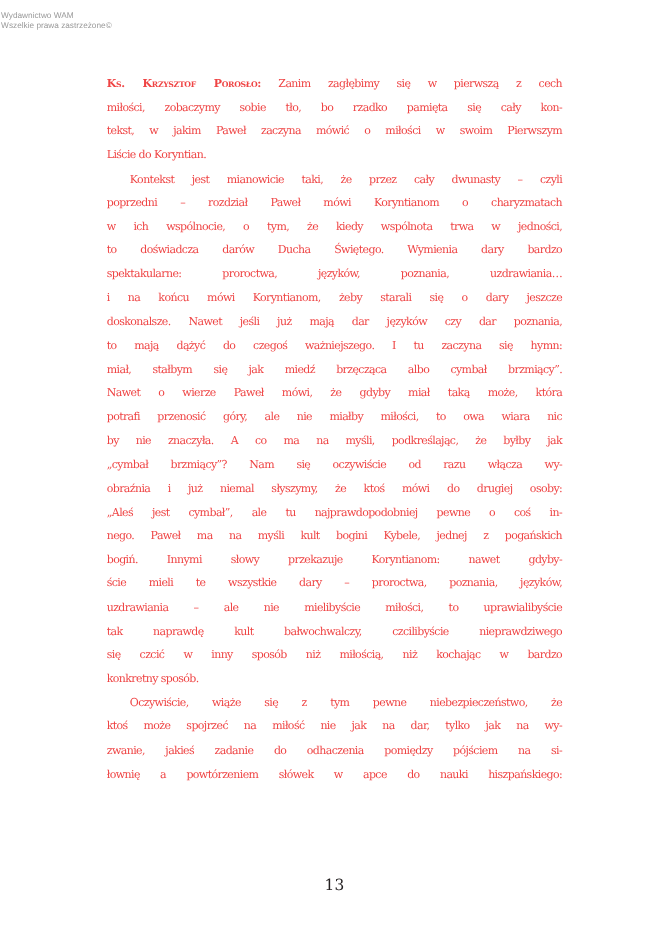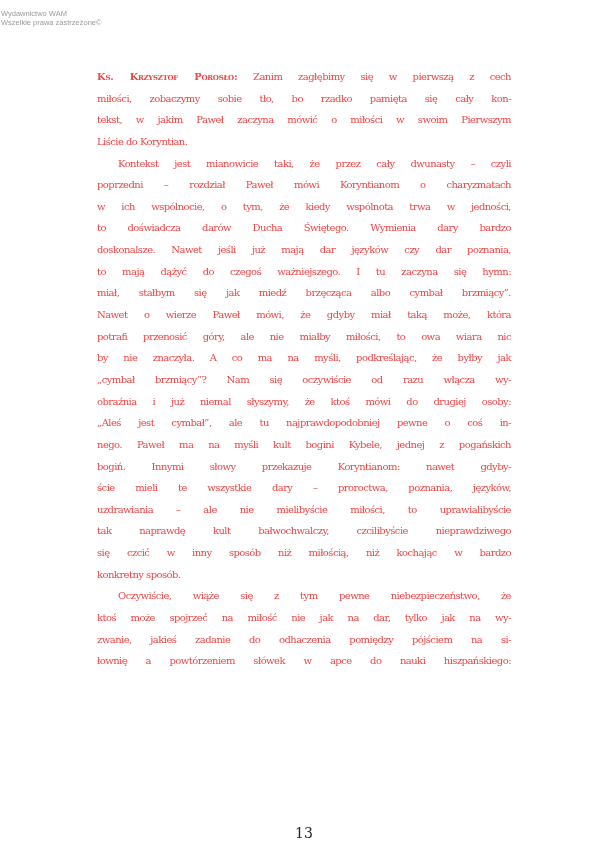--- a/index.html
+++ b/index.html
@@ -14,40 +14,42 @@
     font-family: "DejaVu Serif", serif;
     font-size: 10px; line-height: 21.65px; color: #ef4444;
     letter-spacing: -0.55px;
   }
   .line { display: block; white-space: nowrap; text-align: justify; text-align-last: justify; height: 21.65px; }
   .line.last { text-align-last: left; }
   .line.indent { padding-left: 21px; }
   .speaker { font-weight: bold; font-variant: small-caps; letter-spacing: -0.3px; }
   .page-number {
     position: absolute; left: 0; width: 608px; top: 797px; text-align: center;
-    font-family: "DejaVu Serif", serif; font-size: 14px; color: #231f20; margin-top: 28px;
+    font-family: "DejaVu Serif", serif; font-size: 14px; color: #231f20;
   }
 </style>
 </head>
 <body>
 
 <div class="watermark">
   <div>Wydawnictwo WAM</div>
   <div>Wszelkie prawa zastrzeżone©</div>
 </div>
 
 <div class="page-text">
   <span class="line"><span class="speaker">Ks. Krzysztof Porosło:</span><span> Zanim zagłębimy się w pierwszą z cech</span></span>
   <span class="line">miłości, zobaczymy sobie tło, bo rzadko pamięta się cały kon-</span>
   <span class="line">tekst, w jakim Paweł zaczyna mówić o miłości w swoim Pierwszym</span>
   <span class="line last">Liście do Koryntian.</span>
   <span class="line indent">Kontekst jest mianowicie taki, że przez cały dwunasty – czyli</span>
   <span class="line">poprzedni – rozdział Paweł mówi Koryntianom o charyzmatach</span>
   <span class="line">w ich wspólnocie, o tym, że kiedy wspólnota trwa w jedności,</span>
   <span class="line">to doświadcza darów Ducha Świętego. Wymienia dary bardzo</span>
+  <span class="line">spektakularne: proroctwa, języków, poznania, uzdrawiania…</span>
+  <span class="line">i na końcu mówi Koryntianom, żeby starali się o dary jeszcze</span>
   <span class="line">doskonalsze. Nawet jeśli już mają dar języków czy dar poznania,</span>
   <span class="line">to mają dążyć do czegoś ważniejszego. I tu zaczyna się hymn:</span>
   <span class="line">miał, stałbym się jak miedź brzęcząca albo cymbał brzmiący”.</span>
   <span class="line">Nawet o wierze Paweł mówi, że gdyby miał taką może, która</span>
   <span class="line">potrafi przenosić góry, ale nie miałby miłości, to owa wiara nic</span>
   <span class="line">by nie znaczyła. A co ma na myśli, podkreślając, że byłby jak</span>
   <span class="line">„cymbał brzmiący”? Nam się oczywiście od razu włącza wy-</span>
   <span class="line">obraźnia i już niemal słyszymy, że ktoś mówi do drugiej osoby:</span>
   <span class="line">„Aleś jest cymbał”, ale tu najprawdopodobniej pewne o coś in-</span>
   <span class="line">nego. Paweł ma na myśli kult bogini Kybele, jednej z pogańskich</span>

